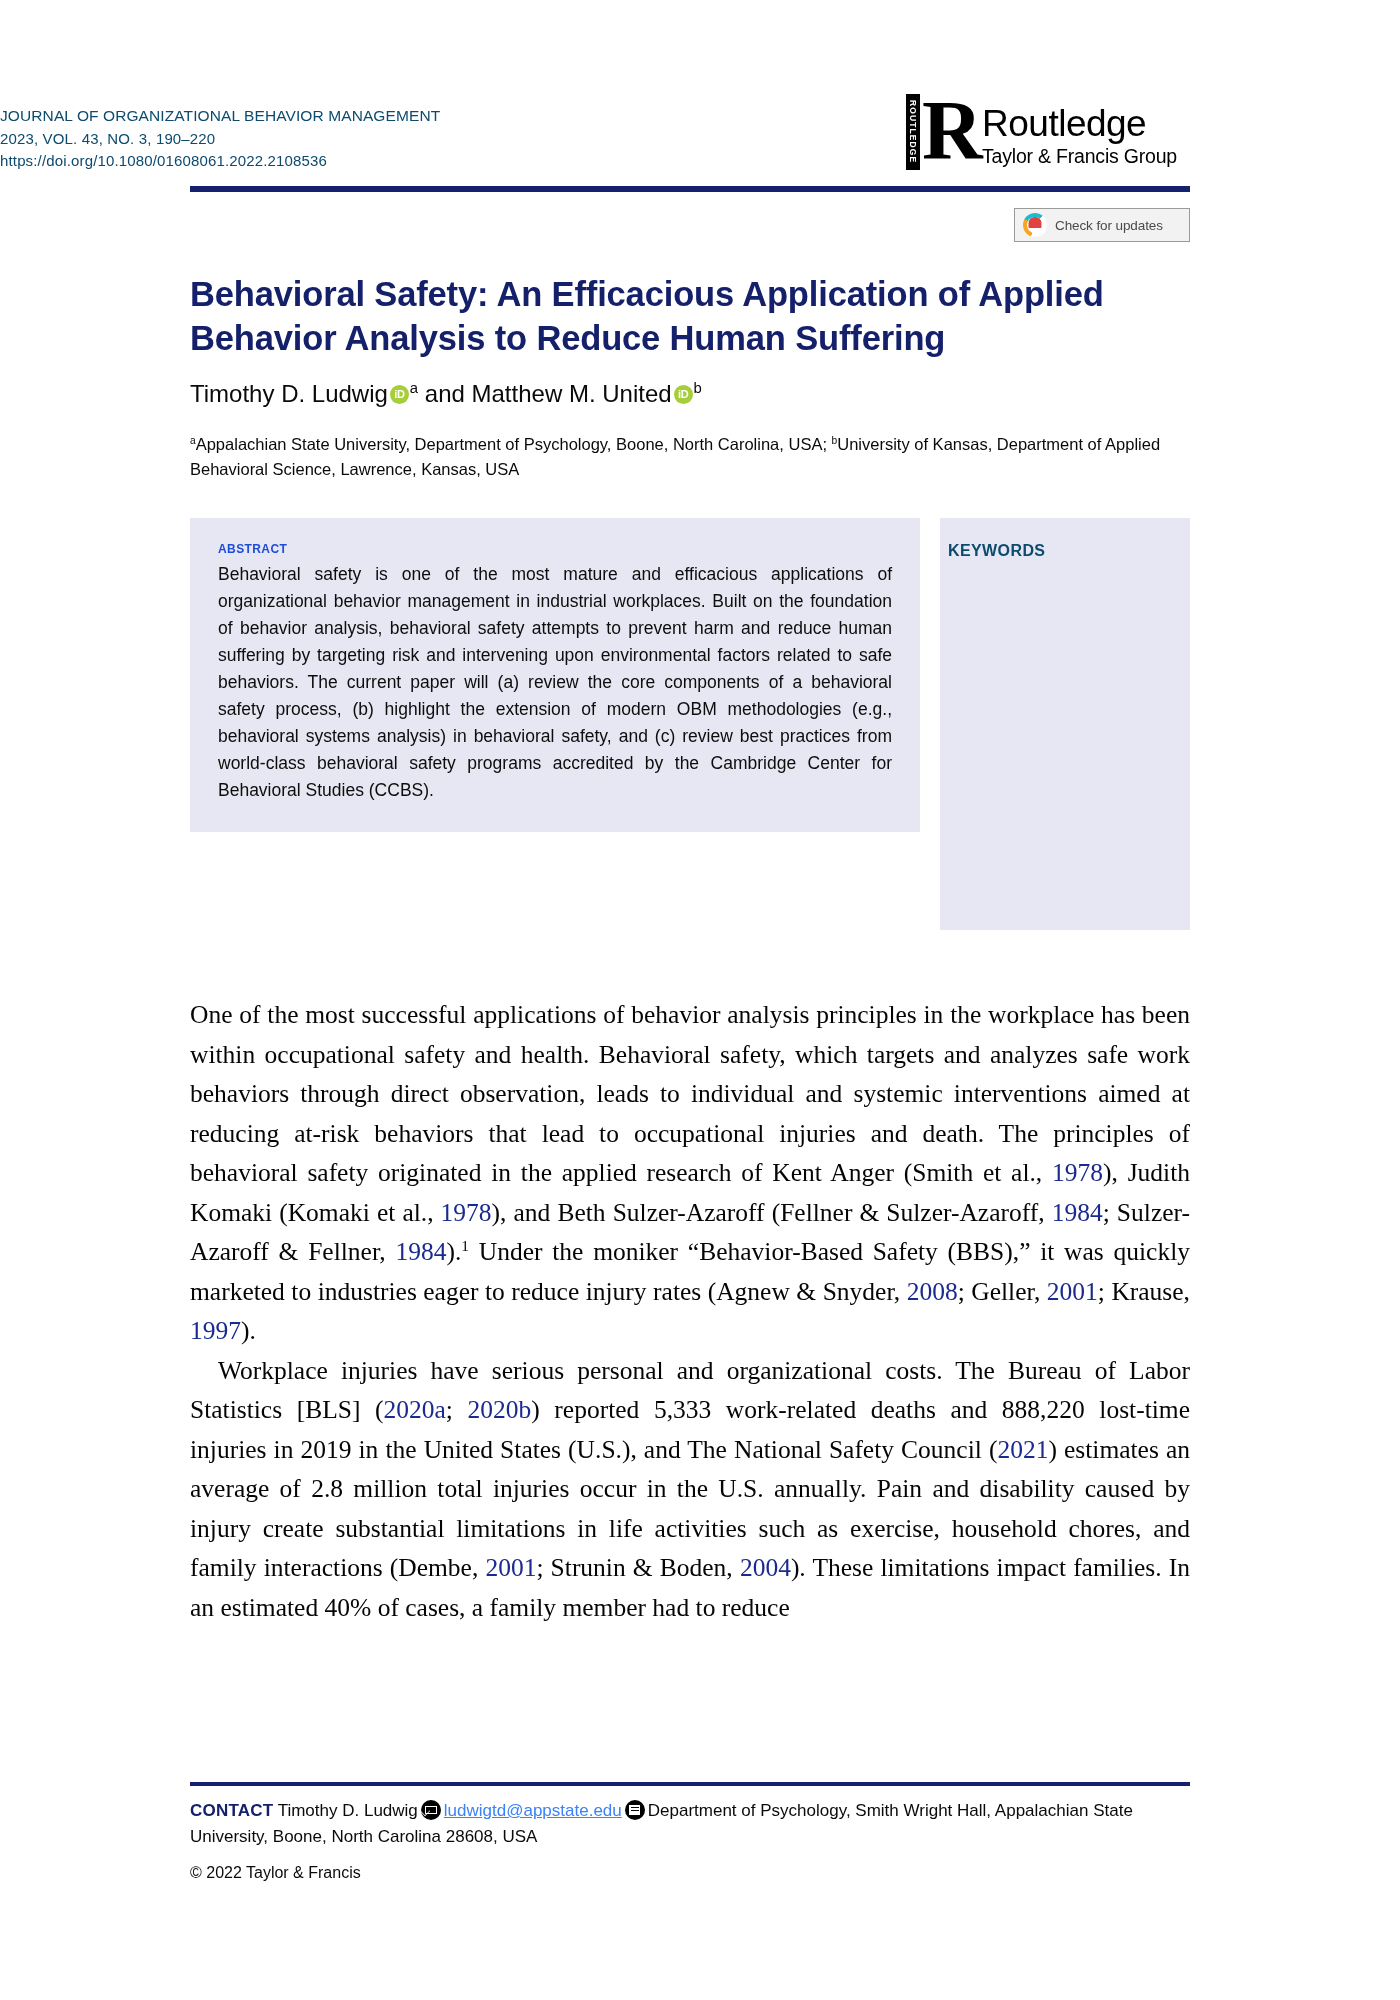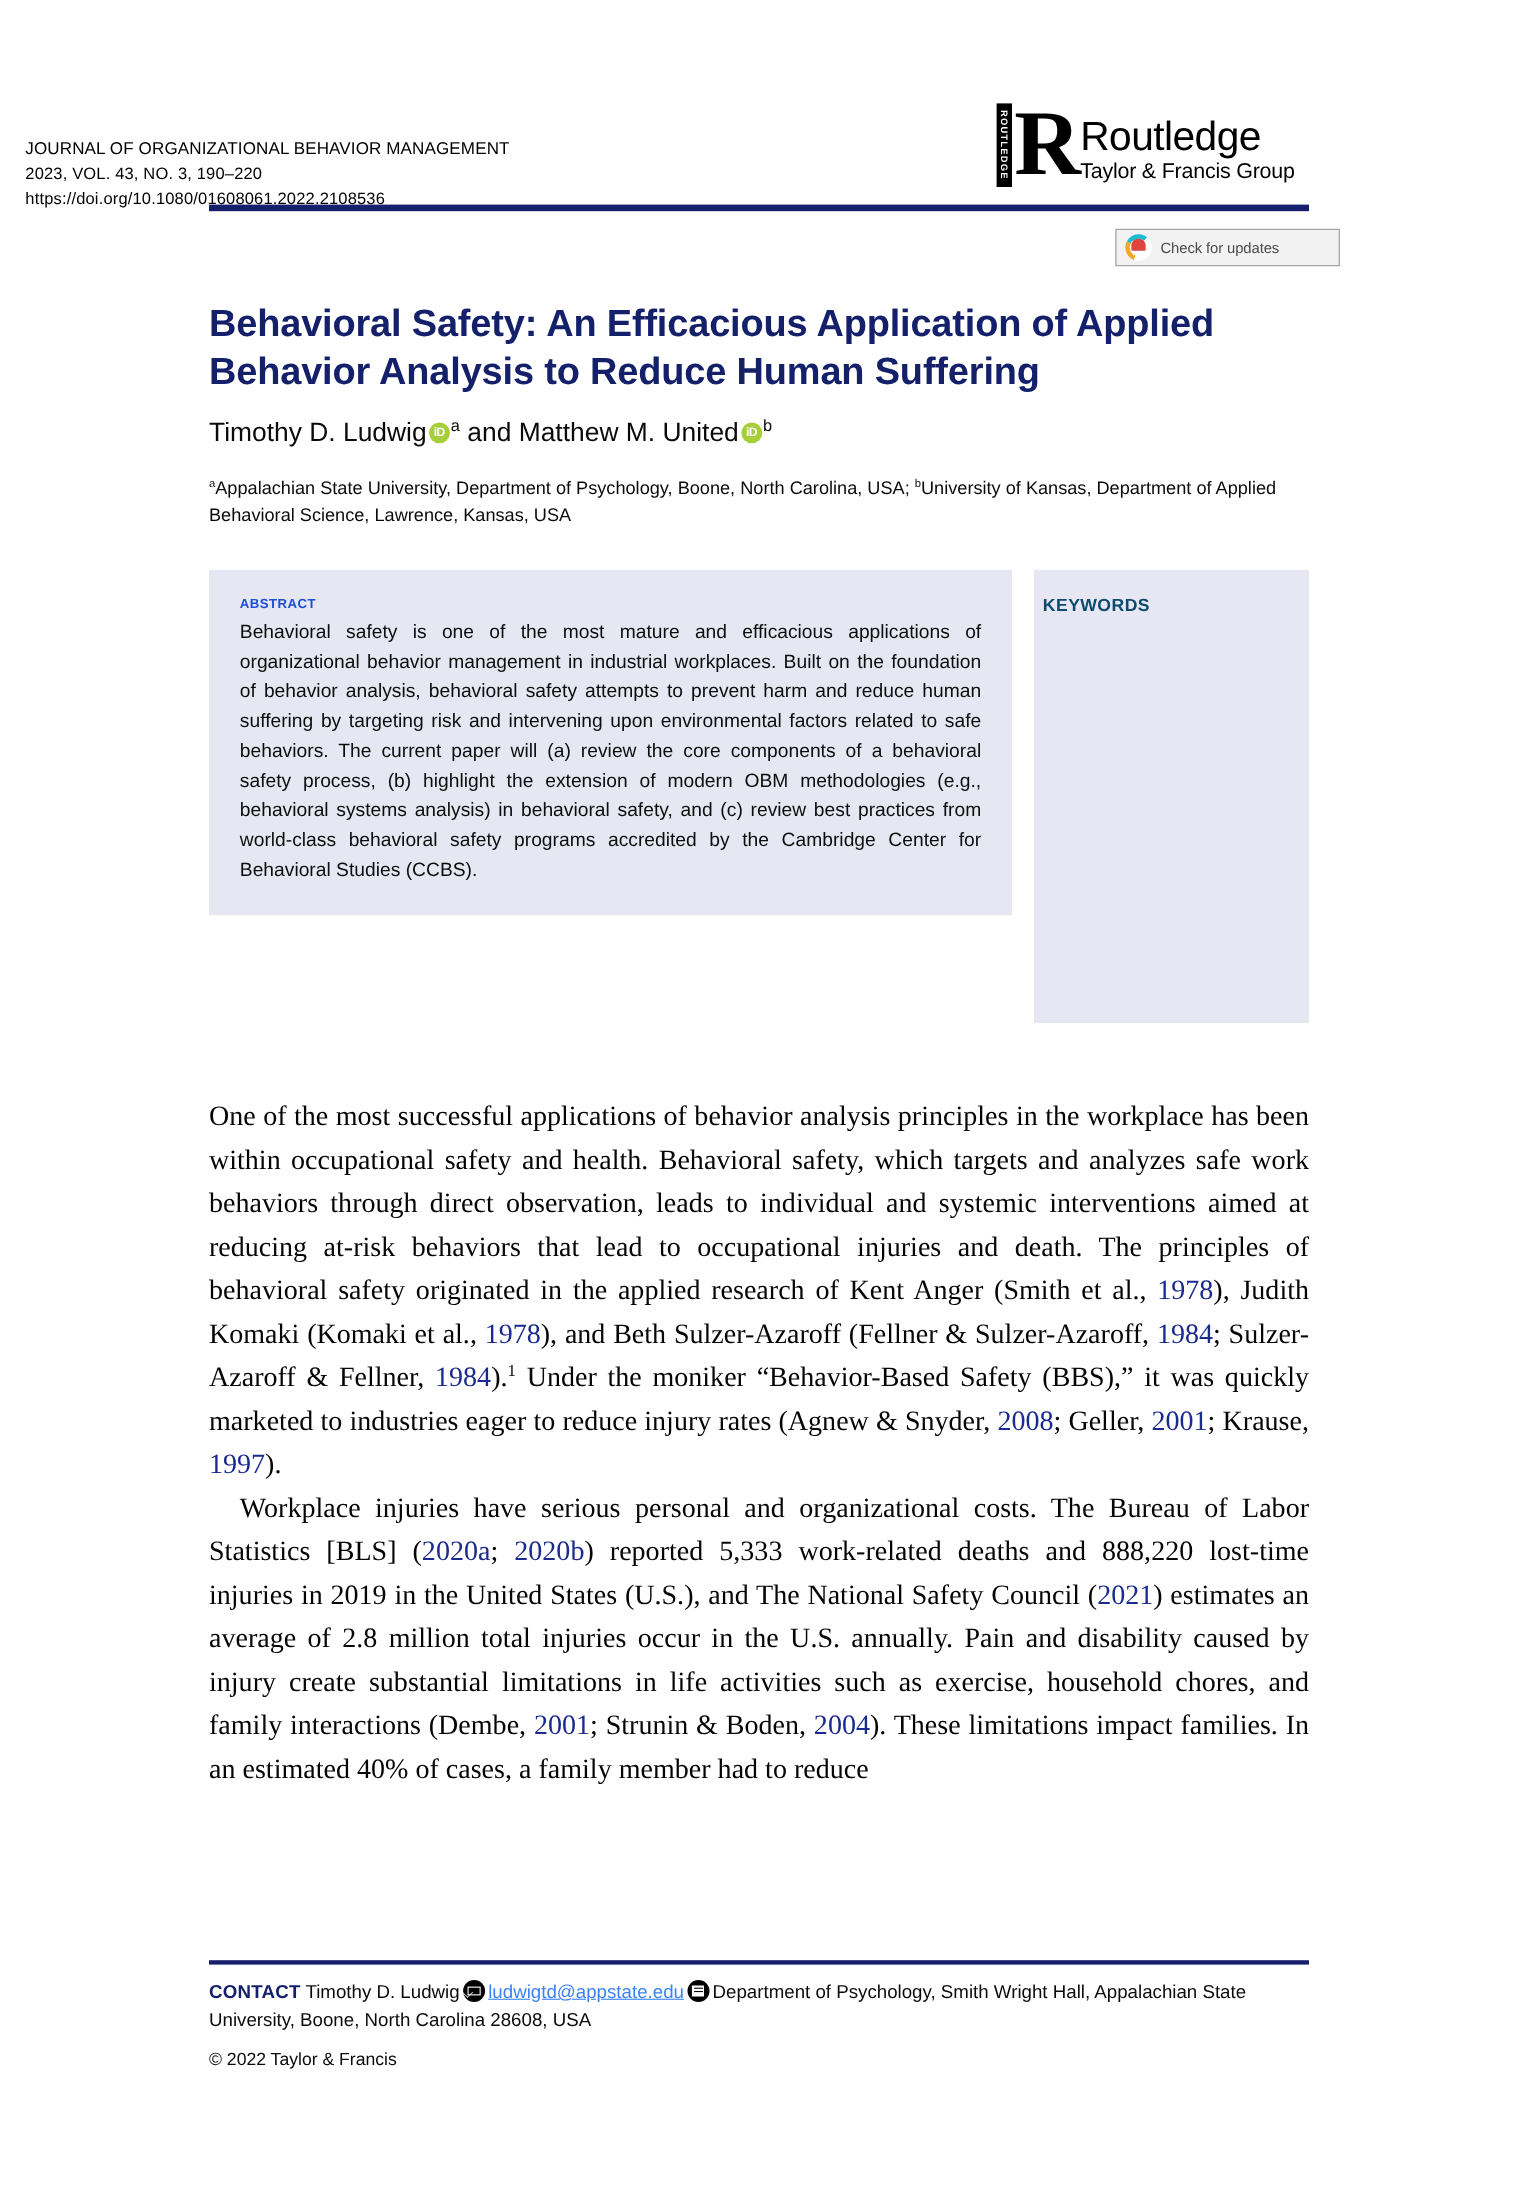--- a/index.html
+++ b/index.html
@@ -24,27 +24,26 @@
   }
   .content {
     position: absolute;
     left: 190px;
     top: 0;
     width: 1000px;
   }
   .masthead-left {
     position: absolute;
     left: 0;
-    top: 124px;
+    top: 104px;
     font-size: 15.5px;
     line-height: 1.52;
     letter-spacing: 0.15px;
-    color: #000000;
-    font-family: "Liberation Sans", sans-serif;
-    padding-left: 23px;
+    color: #0c4a6e;
+    font-family: "Liberation Sans", sans-serif;
   }
   .masthead-left .journal-name {
     font-size: 15.5px;
     letter-spacing: 0.1px;
   }
   .masthead-left .issue-line,
   .masthead-left .doi-line {
     font-size: 15px;
   }
 
@@ -120,21 +119,21 @@
     width: 1000px;
     height: 6px;
     background: #16206e;
   }
 
   
   .crossmark {
     position: absolute;
     right: 0;
     top: 208px;
-    width: 204px;
+    width: 176px;
     height: 34px;
     border: 1px solid #9a9a9a;
     background: #f2f2f2;
     display: flex;
     align-items: center;
     padding-left: 8px;
     box-sizing: border-box;
   }
   .crossmark-logo {
     width: 24px;

